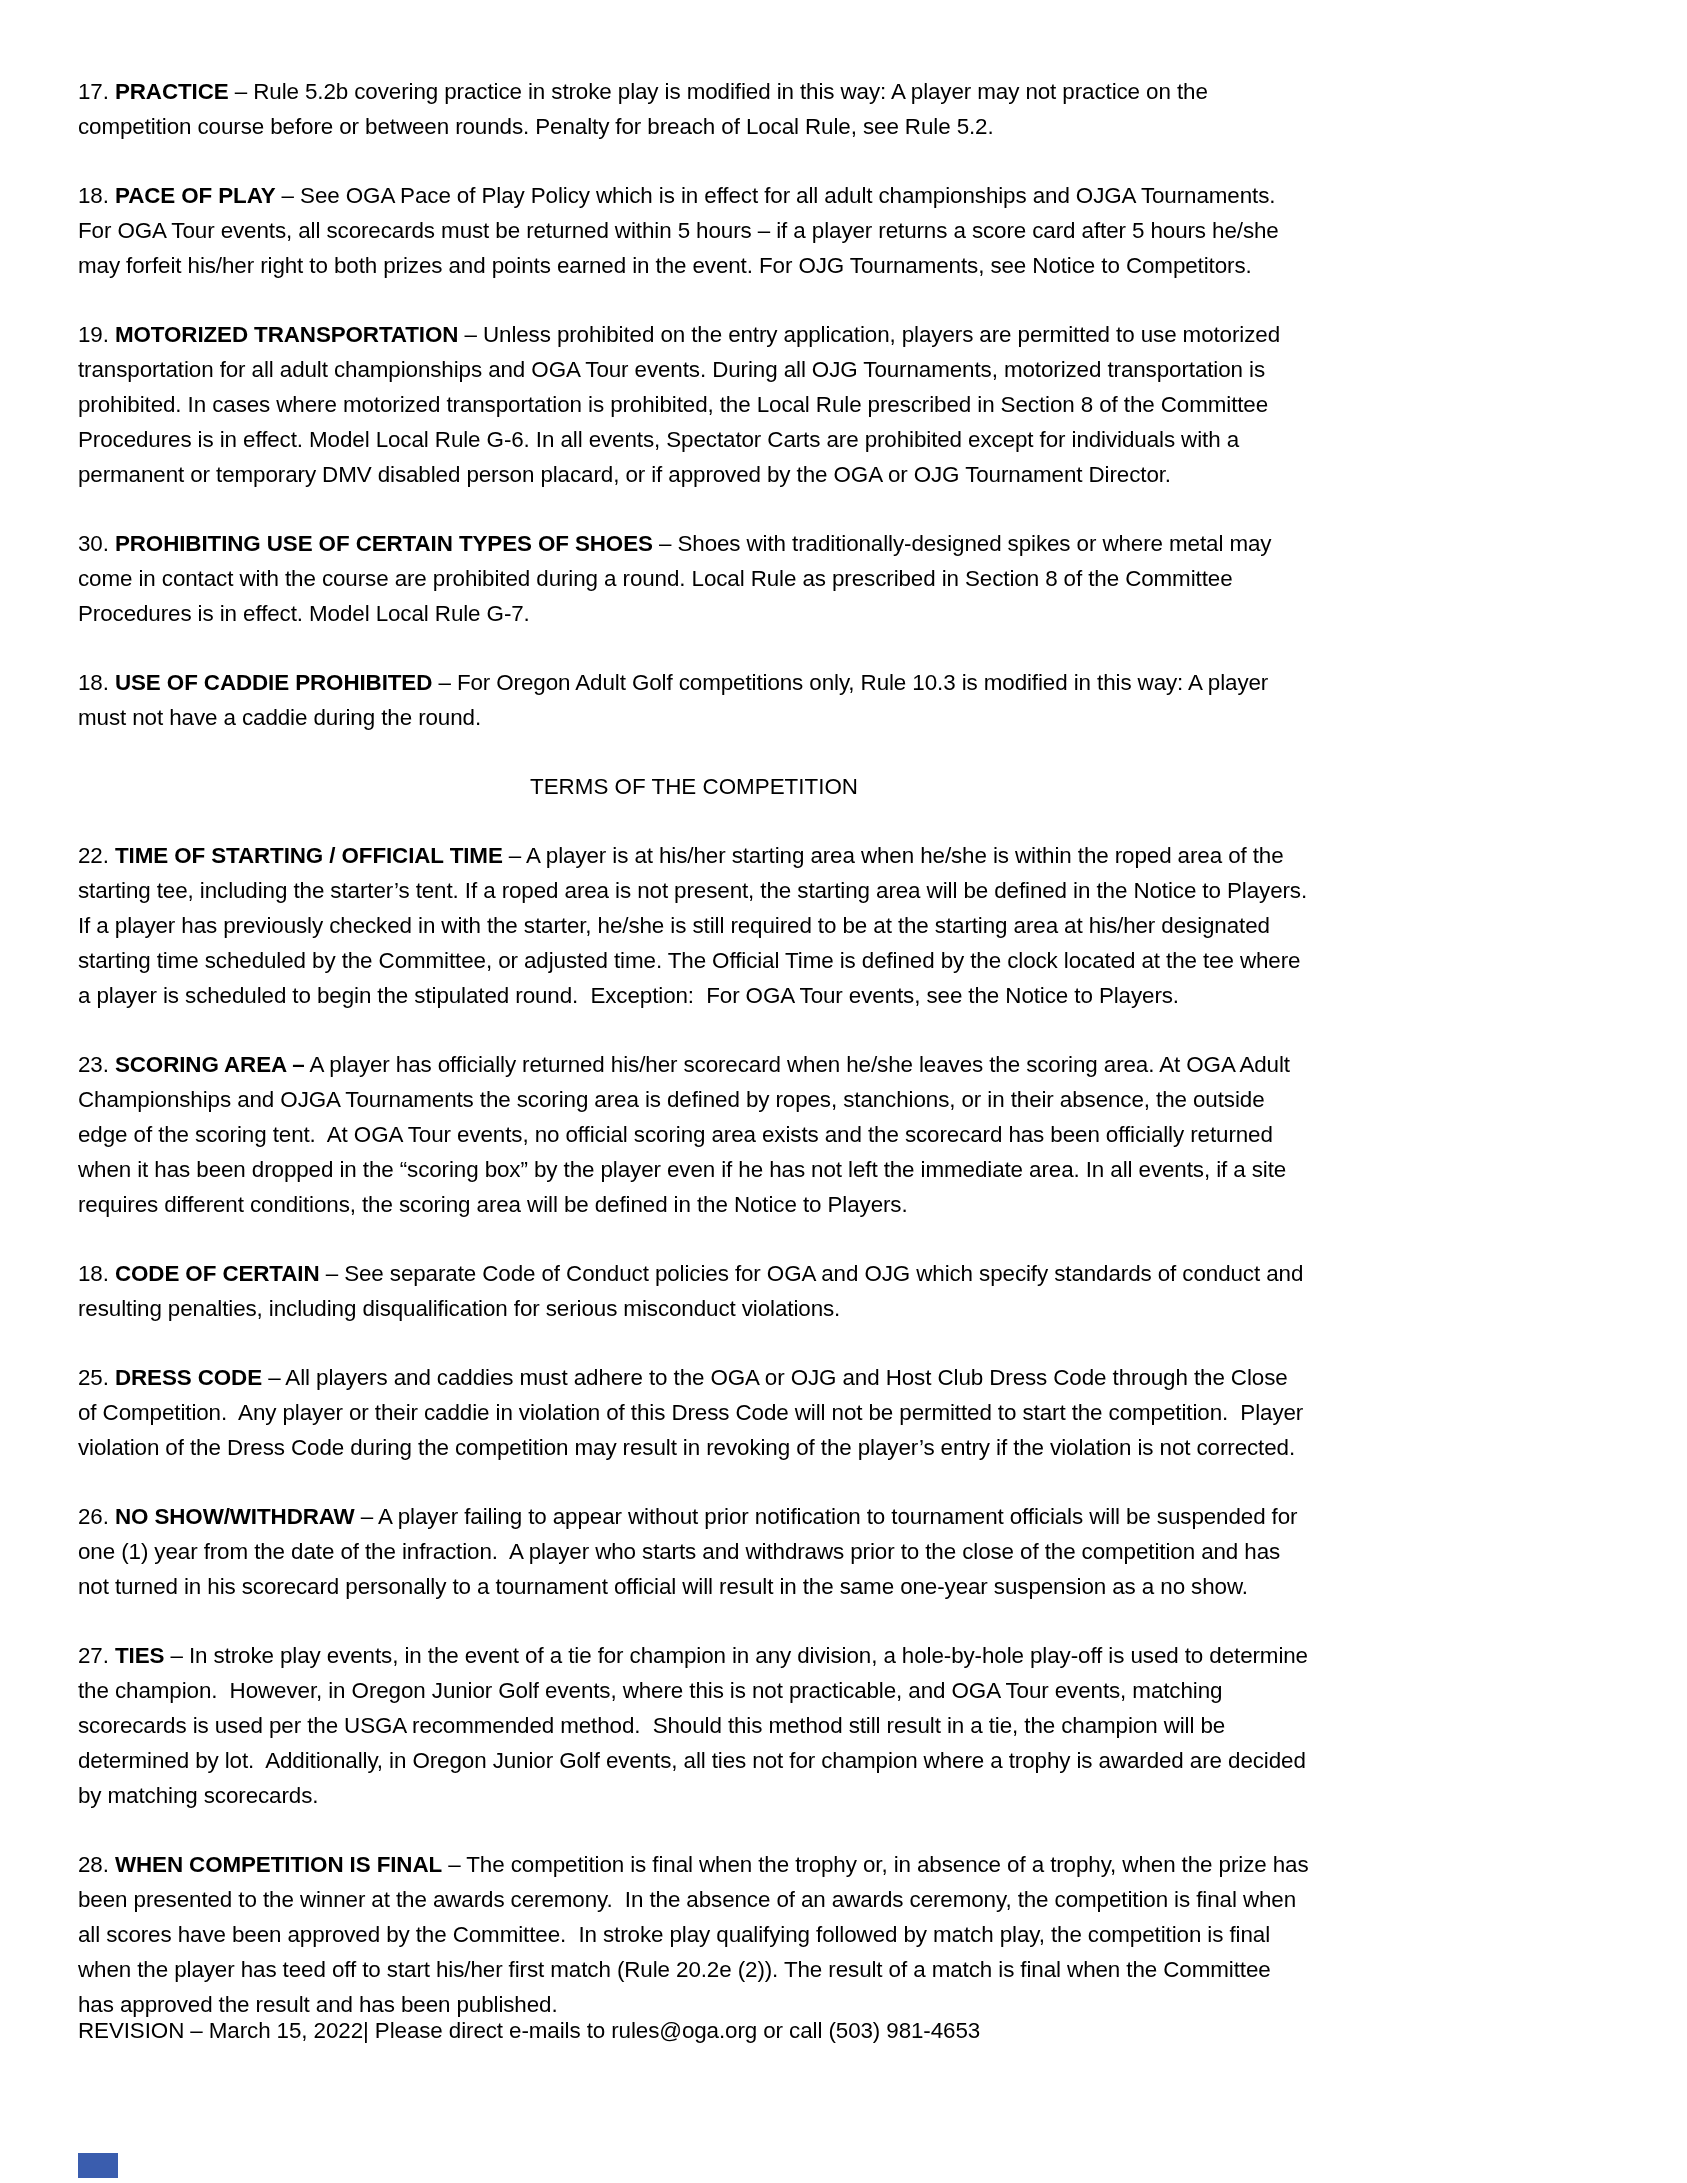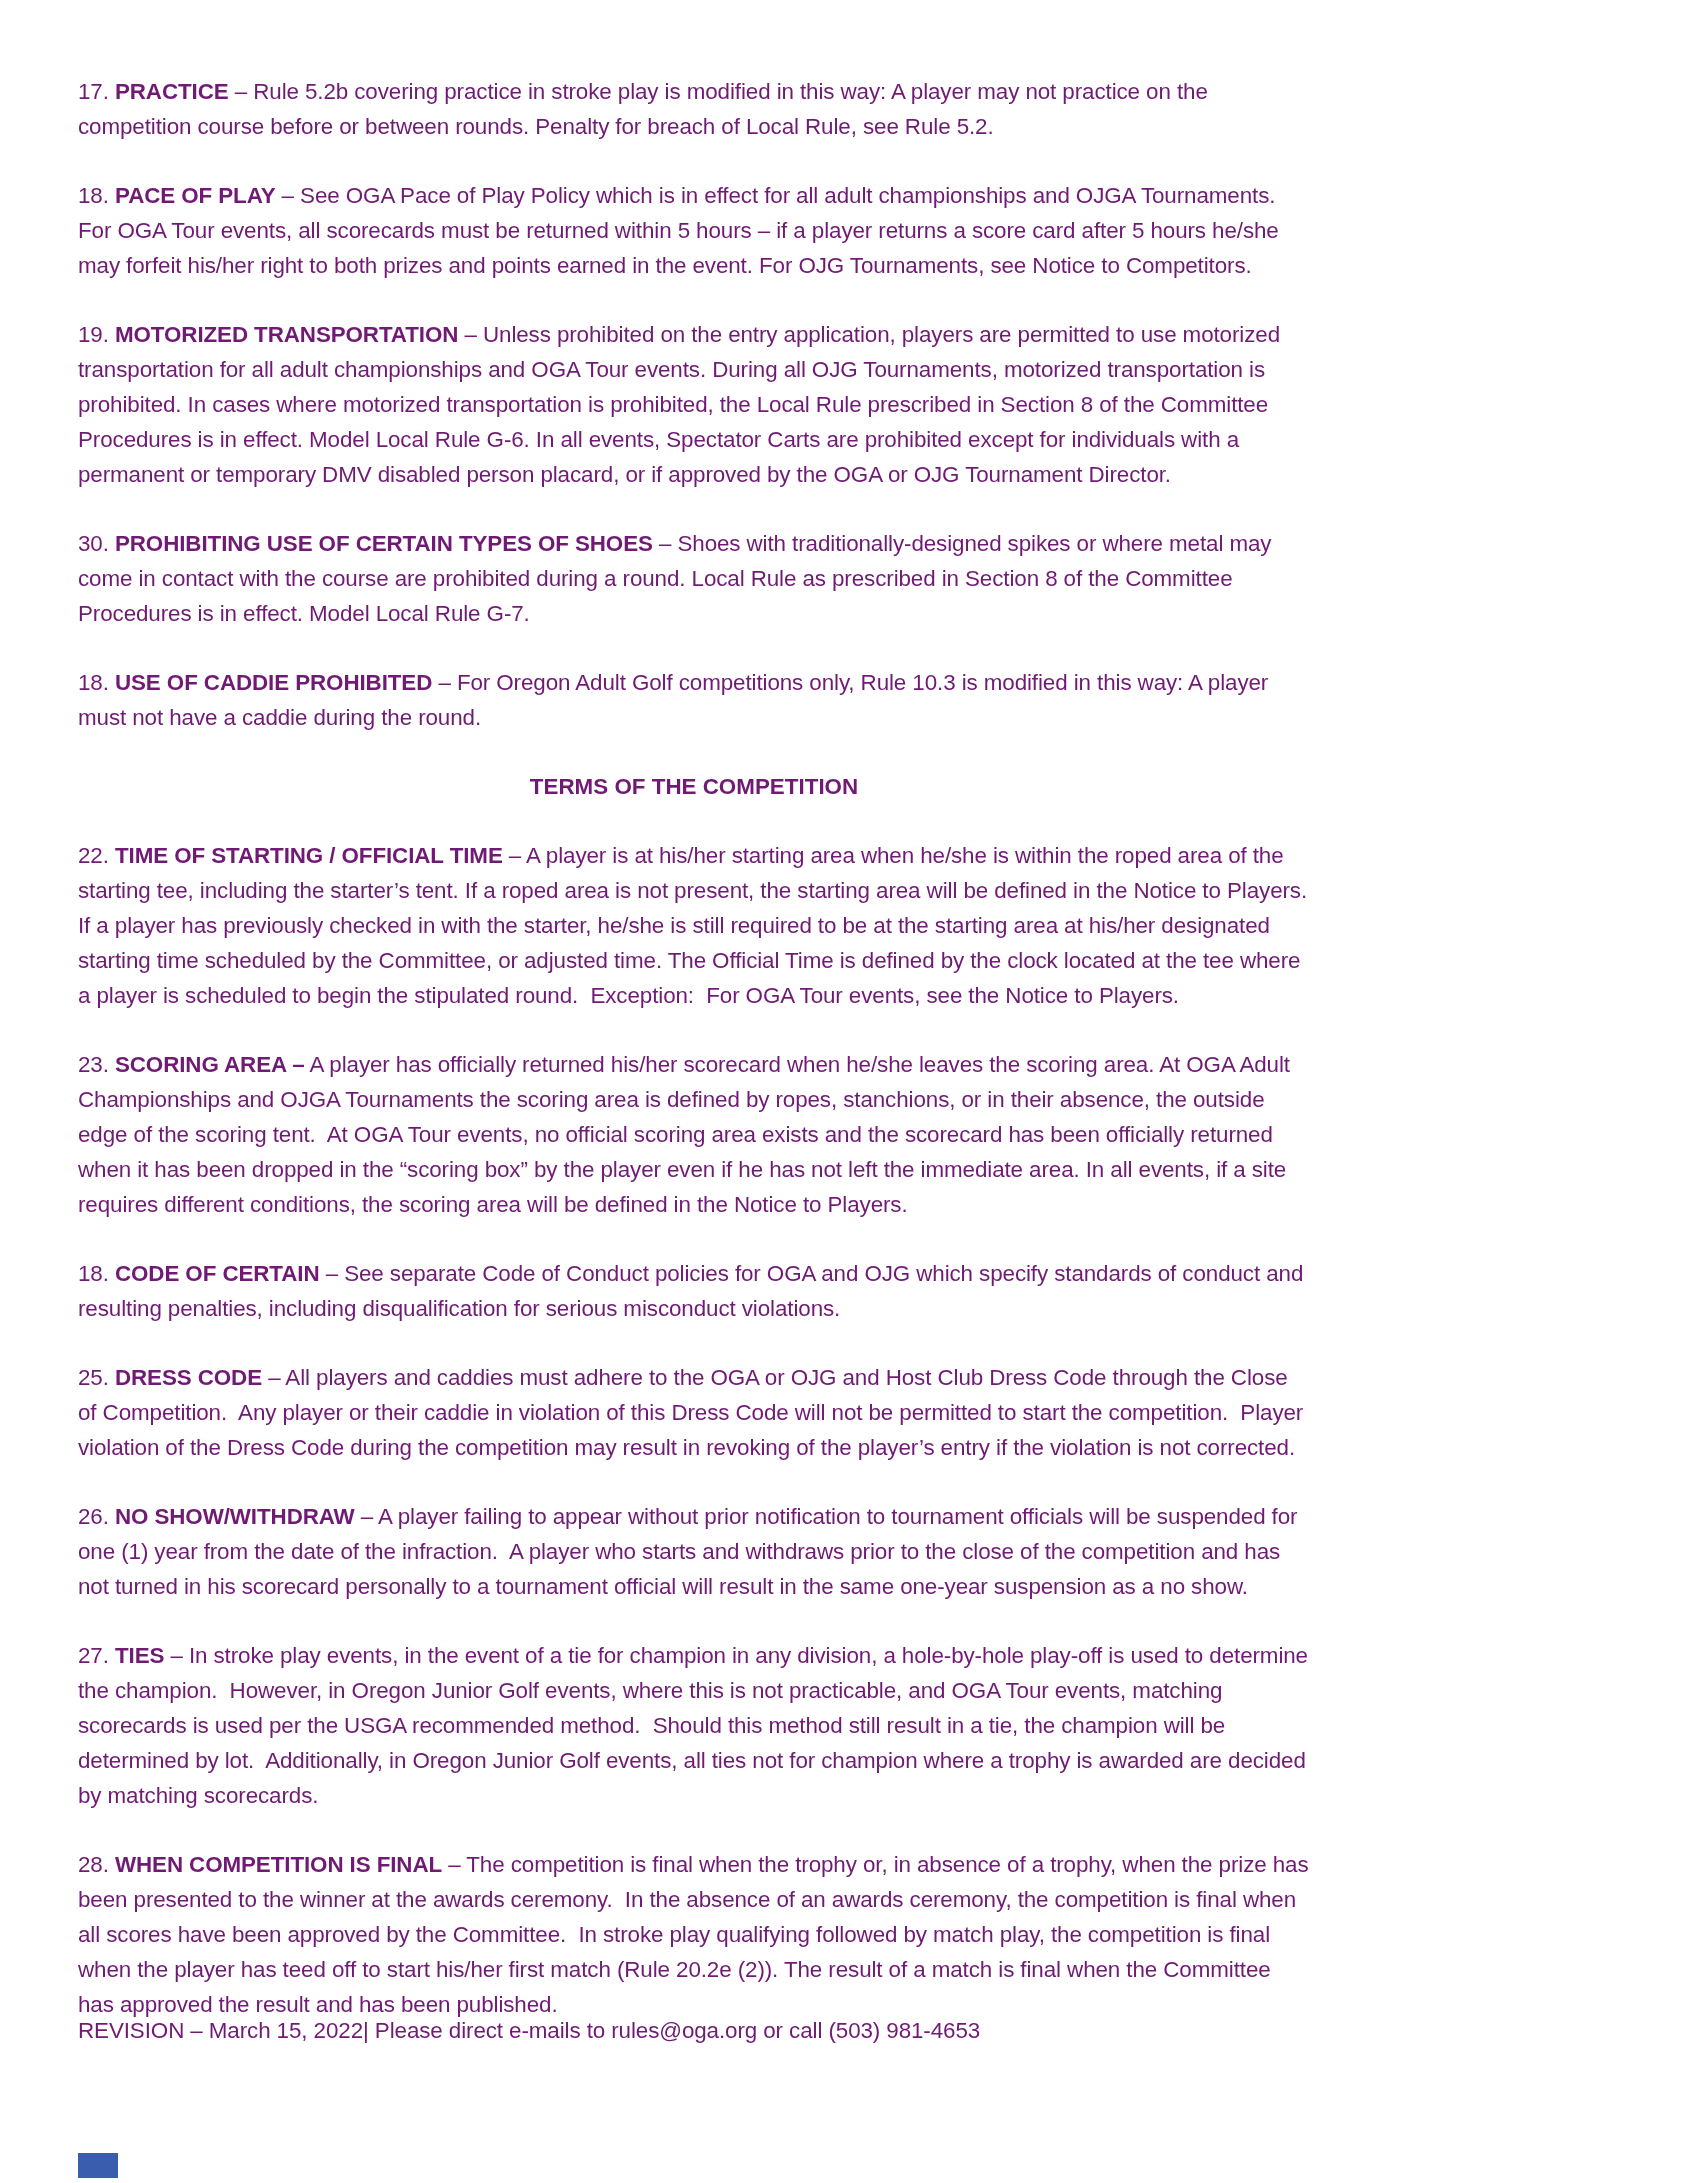--- a/index.html
+++ b/index.html
@@ -2,21 +2,21 @@
 <html style="font-size:13.5px"><head>
 <meta charset="utf-8">
 <style>
   html,body { margin:0; padding:0; background:#ffffff; }
   .page {
     position:relative;
     width:1687px;
     height:2183px;
     background:#ffffff;
     font-family:"Liberation Sans", sans-serif;
-    color:#701a75;
+    color:#000000;
     overflow:hidden;
   }
   .content {
     position:absolute;
     left:78px;
     top:74px;
     width:1232px;
   }
   .para {
     font-size:22.4px;
@@ -24,21 +24,21 @@
     letter-spacing:-0.1px;
     margin:0 0 34px 0;
     white-space:pre-wrap;
     text-align:left;
   }
   .b { font-weight:bold; }
   .i { }
   .terms-heading {
     font-size:22.4px;
     line-height:35px;
-    font-weight:bold;
+    font-weight:normal;
     text-align:center;
     margin:0 0 34px 0;
   }
   .footer {
     position:absolute;
     left:78px;
     top:2013px;
     width:1232px;
     text-align:left;
     font-size:22.4px;

